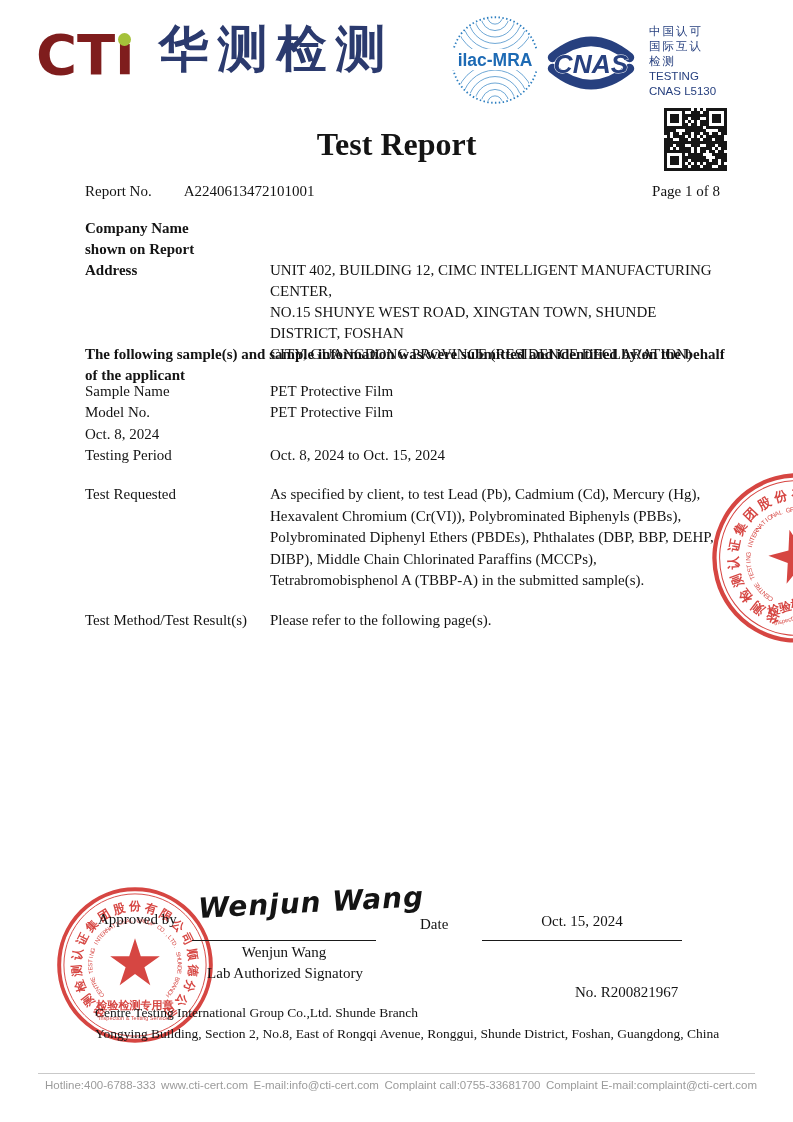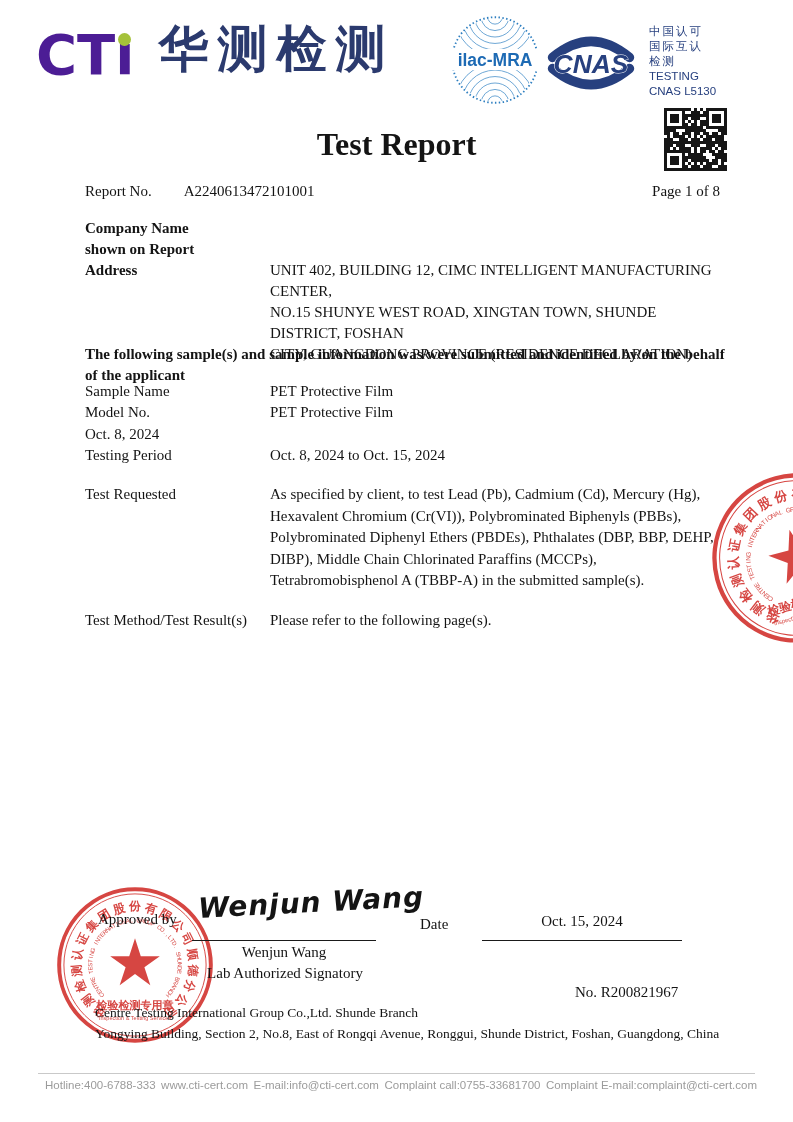--- a/index.html
+++ b/index.html
@@ -3,21 +3,21 @@
 <meta charset="utf-8">
 <style>
   html,body{margin:0;padding:0;background:#e8e8e8;}
   .page{position:relative;width:793px;height:1122px;margin:0 auto;background:#ffffff;overflow:hidden;
         font-family:"Liberation Serif","DejaVu Serif",serif;color:#141414;}
   .abs{position:absolute;}
 
   
   .logo-row{left:36px;top:24px;display:flex;align-items:flex-end;}
   .cti{font-family:"DejaVu Sans","Liberation Sans",sans-serif;font-weight:bold;
-       font-size:56px;line-height:1;color:#4c1d95;display:flex;align-items:baseline;}
+       font-size:56px;line-height:1;color:#7f1d1d;display:flex;align-items:baseline;}
   .cti-i{position:relative;}
   .cti-dot{position:absolute;left:3px;top:6px;width:13px;height:13px;border-radius:50%;background:#a5c23a;}
   .logo-cn{font-family:"DejaVu Sans","Liberation Sans",sans-serif;font-weight:bold;
            font-size:50px;line-height:1;letter-spacing:9px;color:#2b3a6e;margin-left:24px;margin-bottom:9px;}
 
   .ilac{left:449px;top:14px;}
   .cnas{left:543px;top:31px;}
   .accred{left:649px;top:24px;color:#27407f;font-family:"Liberation Sans","DejaVu Sans",sans-serif;
           font-size:11.5px;line-height:15px;}
   .accred .cnl{letter-spacing:2px;}

